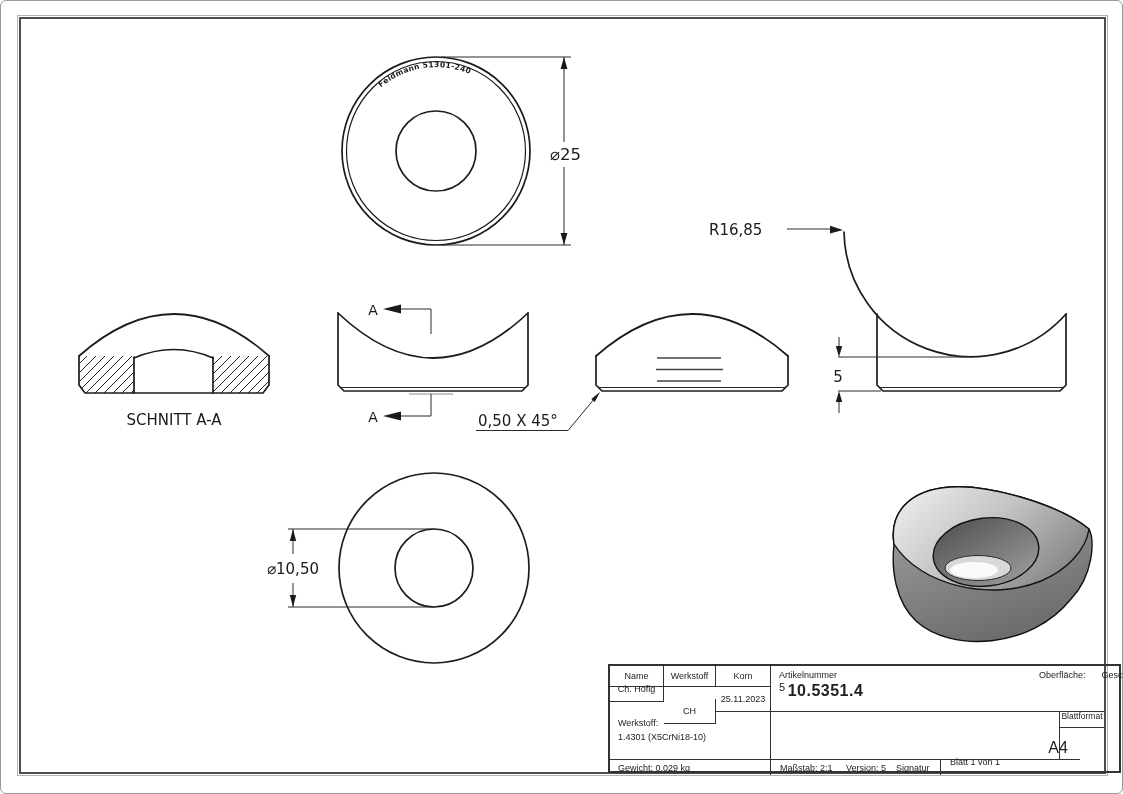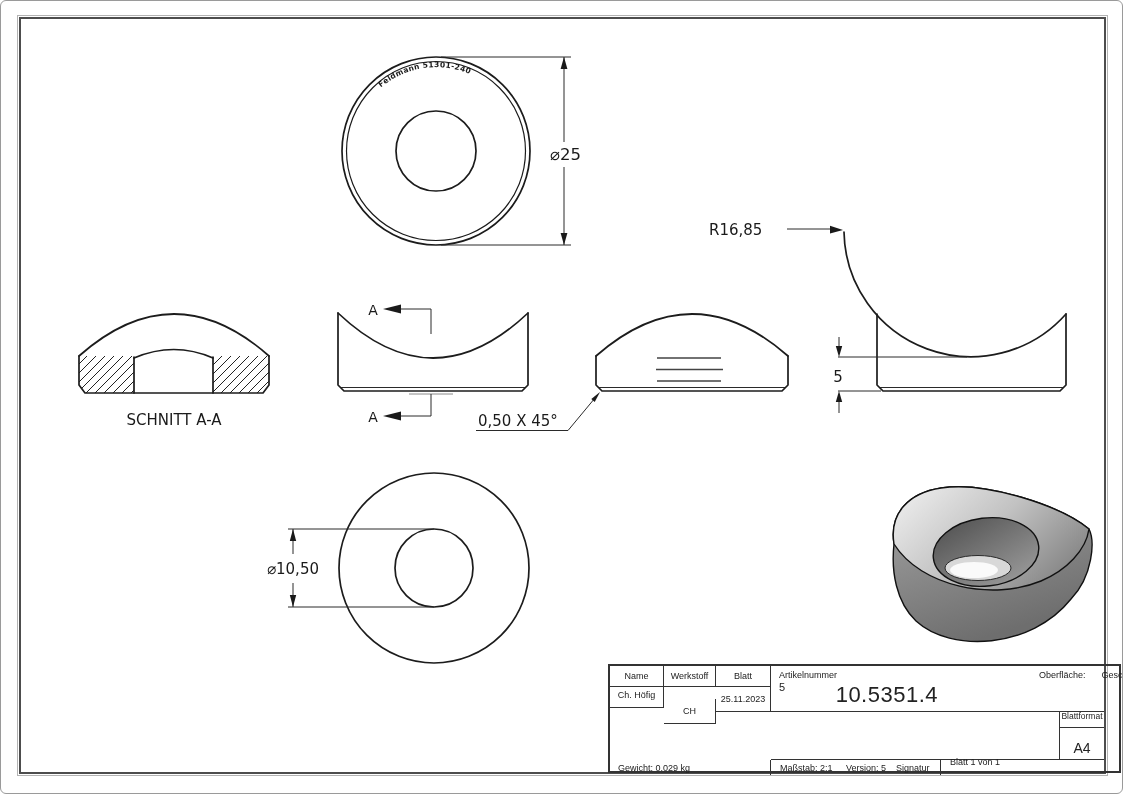--- a/index.html
+++ b/index.html
@@ -26,21 +26,21 @@
   .cell { position:absolute; box-sizing:border-box; font-size:9px; color:#222;
           display:flex; align-items:center; }
   .cc { justify-content:center; text-align:center; }
   .br { border-right:1px solid #333; }
   .bb { border-bottom:1px solid #333; }
   .article-label { position:absolute; left:8px; top:4px; font-size:9px; }
   .surface { position:absolute; left:268px; top:4px; font-size:9px; white-space:nowrap; }
   .surface .lbl { margin-right:16px; }
   .artnum { position:absolute; left:8px; top:16px; white-space:nowrap; }
   .artnum sup { font-size:11px; vertical-align:top; position:relative; top:-1px; }
-  .artnum .num { font-size:22px; font-weight:400; letter-spacing:0.5px;margin-left:48px; }
+  .artnum .num { font-size:16px; font-weight:700; letter-spacing:0.5px; }
   .wk { position:absolute; left:8px; font-size:9px; }
 </style>
 </head>
 <body>
 
 <div class="page">
   <div class="frame"></div>
 
   <svg class="draw" viewBox="0 0 1123 794">
     <defs>
@@ -156,39 +156,43 @@
                C 1085 549 1066 569 1040 580 C 992 600 920 586 893 543 Z" fill="url(#g-top)" stroke="#111" stroke-width="1.4"></path>
       <ellipse cx="985" cy="551" rx="53" ry="34" transform="rotate(-7 985 551)" fill="url(#g-hole)" stroke="#111" stroke-width="1.4"></ellipse>
       <ellipse cx="977" cy="567" rx="33" ry="12.5" fill="#d8d8d8" stroke="#2a2a2a" stroke-width="1"></ellipse>
       <ellipse cx="973" cy="569" rx="24" ry="8" fill="#fafafa"></ellipse>
     </g>
   </svg>
 
   <div class="tb">
     <div class="cell cc br bb" style="left:0;top:0;width:54px;height:21px">Name</div>
     <div class="cell cc br bb" style="left:54px;top:0;width:52px;height:21px">Werkstoff</div>
-    <div class="cell cc br bb" style="left:106px;top:0;width:55px;height:21px">Blatt</div>
-    <div class="cell cc br bb" style="left:0;top:17px;width:54px;height:25px">Ch. Höfig</div>
+    <div class="cell cc br bb" style="left:106px;top:0;width:55px;height:21px">Korn</div>
+    <div class="cell cc br bb" style="left:0;top:11px;width:54px;height:25px">Ch. Höfig</div>
     <div class="cell cc br bb" style="left:54px;top:33px;width:52px;height:25px">CH</div>
     <div class="cell cc br bb" style="left:106px;top:21px;width:55px;height:25px">25.11.2023</div>
 
     <div class="cell bb" style="left:161px;top:0;width:333px;height:46px">
       <span class="article-label">Artikelnummer</span>
       <span class="surface">
         <span class="lbl">Oberfläche:</span><span>Geschliffen Korn 240</span>
       </span>
       <span class="artnum">
         <sup>5</sup>
         <span class="num">10.5351.4</span>
       </span>
     </div>
 
+    <div class="cell br bb" style="left:0;top:46px;width:161px;height:48px">
+      <span class="wk" style="top:6px">Werkstoff:</span>
+      <span class="wk" style="top:20px">1.4301 (X5CrNi18-10)</span>
+    </div>
     <div class="cell br bb" style="left:161px;top:46px;width:289px;height:48px"></div>
     <div class="cell cc bb" style="left:450px;top:38px;width:44px;height:24px;font-size:8.5px">Blattformat</div>
-    <div class="cell cc bb" style="left:450px;top:70px;width:44px;height:24px;font-size:14px">A4</div>
+    <div class="cell cc bb" style="left:426px;top:70px;width:44px;height:24px;font-size:16px">A4</div>
 
     <div class="cell br" style="left:0;top:94px;width:161px;height:15px;padding-left:8px">Gewicht: 0.029 kg</div>
     <div class="cell br" style="left:162px;top:94px;width:169px;height:15px">
       <span style="position:absolute;left:8px">Maßstab: 2:1</span>
       <span style="position:absolute;left:74px">Version: 5</span>
       <span style="position:absolute;left:124px">Signatur</span>
     </div>
     <div class="cell" style="left:330px;top:88px;width:164px;height:15px;padding-left:10px">Blatt 1 von 1</div>
   </div>
 </div>

